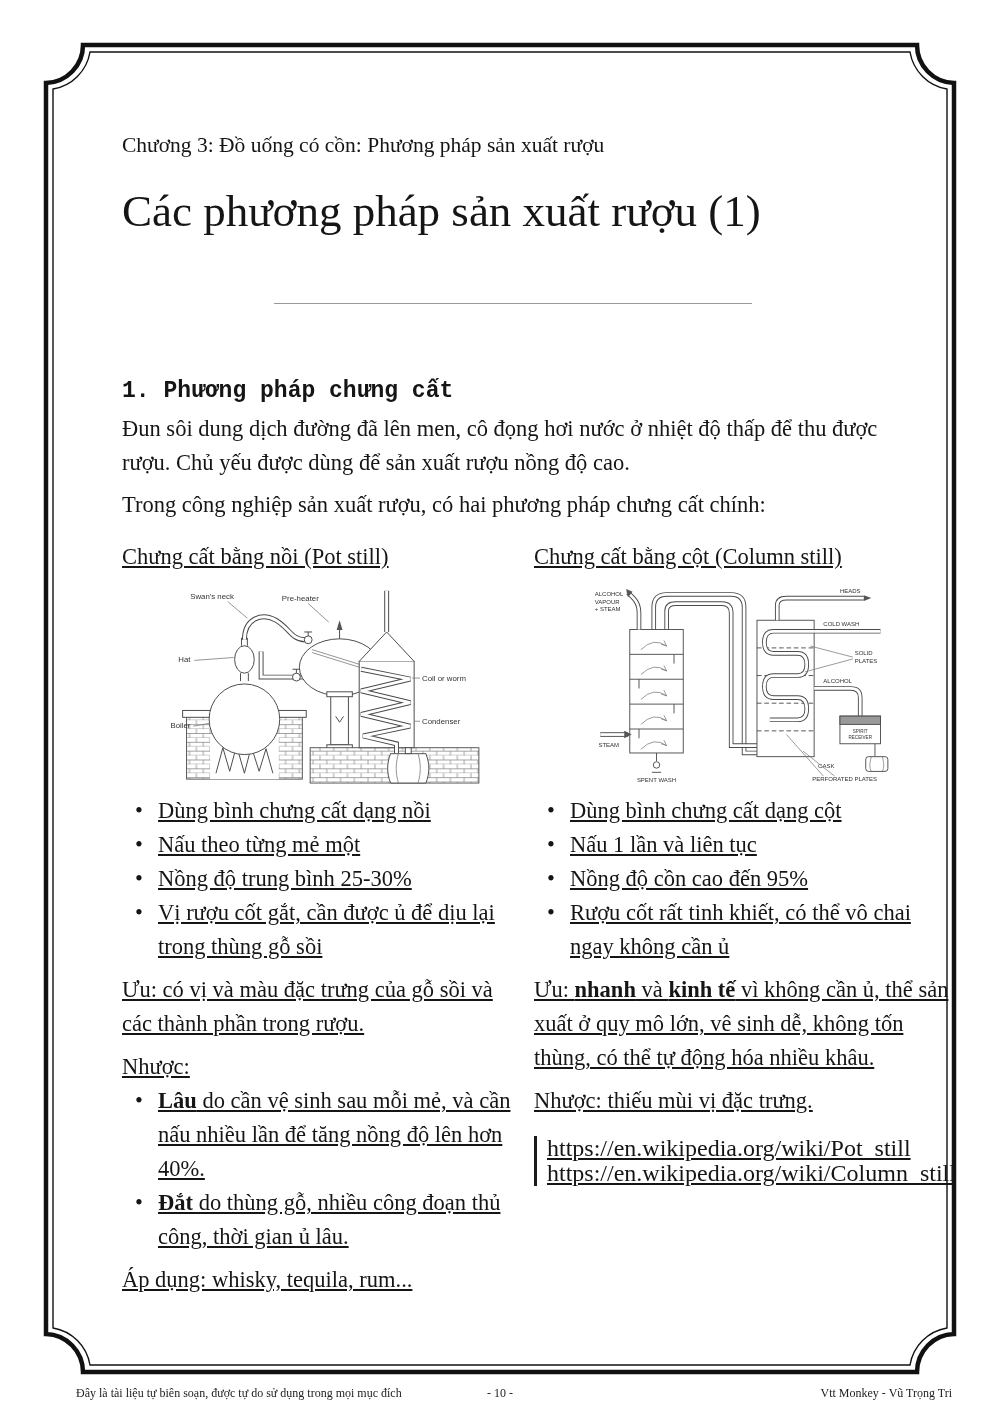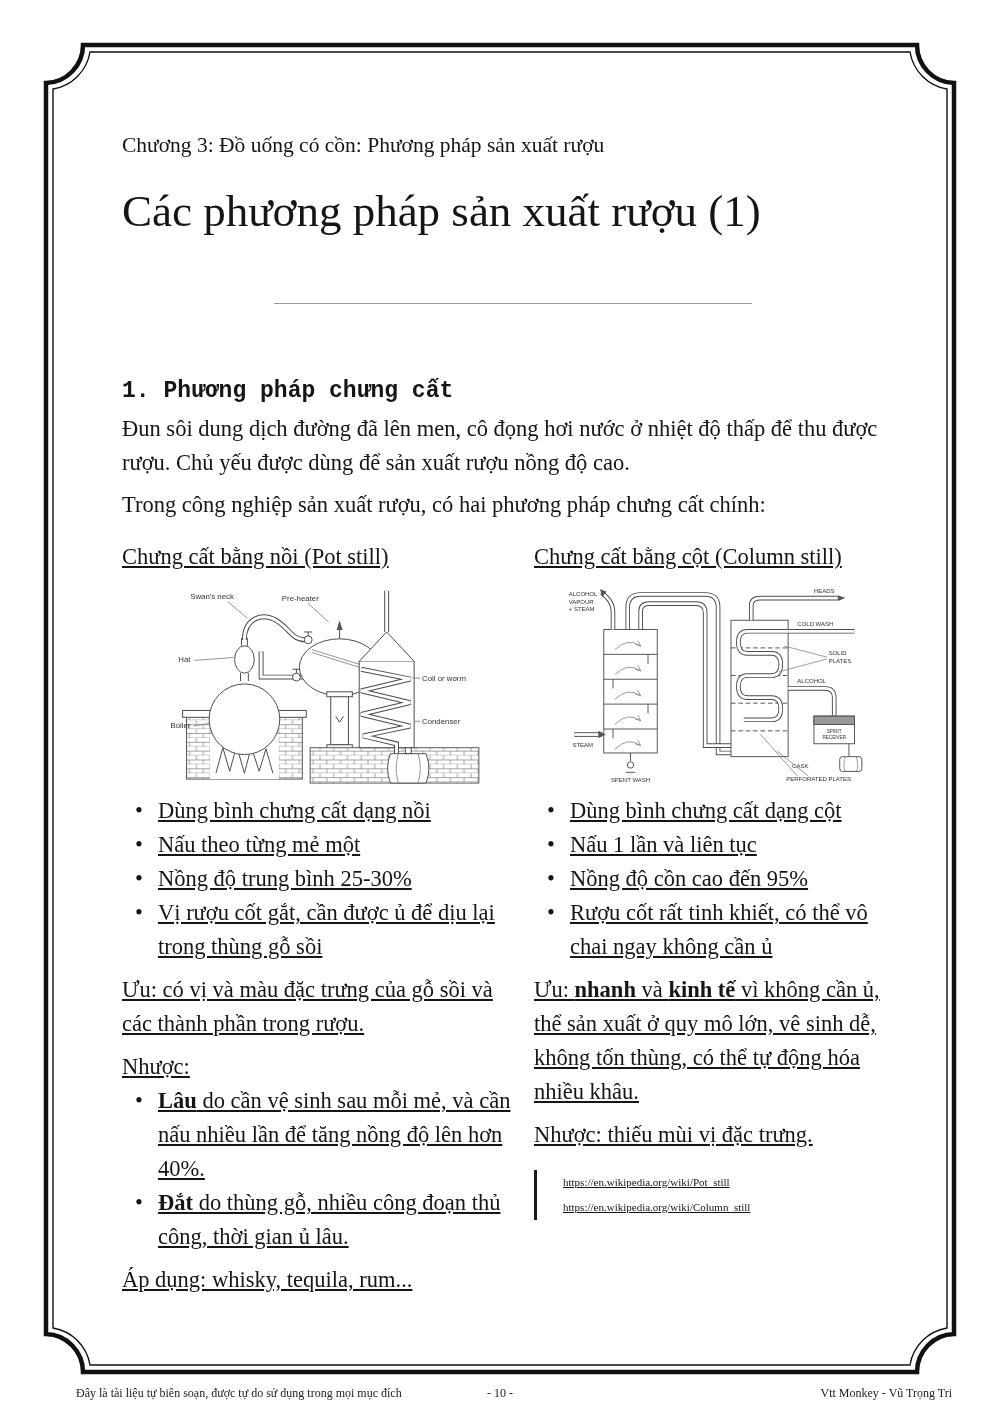--- a/index.html
+++ b/index.html
@@ -17,21 +17,21 @@
   .cols{display:grid;grid-template-columns:392px 1fr;gap:20px;margin-top:20px;text-decoration:underline;}
   .colhead{font-size:22.5px;line-height:30px;}
   .dwrap{height:212px;display:flex;align-items:center;justify-content:center;margin:4px 0 6px;}
   ul{list-style:none;margin:2px 0 0;padding:0;font-size:22.5px;line-height:34px;}
   ul.nested{margin-top:0;}
   li{position:relative;padding-left:36px;}
   .bu{position:absolute;left:13px;}
   .uu{margin-top:9px;}
   .nhuoc{margin-top:9px;}
   .apdung{margin-top:9px;}
-  .refs{margin-top:18px;border-left:3px solid #1a1a1a;padding-left:26px;font-size:11px;line-height:25px;}
+  .refs{margin-top:18px;border-left:3px solid #1a1a1a;padding-left:10px;font-size:24px;line-height:25px;}
   .footer{position:absolute;left:0;right:0;top:1386px;height:20px;font-size:12px;color:#222;}
   .f-left{position:absolute;left:76px;}
   .f-center{position:absolute;left:0;right:0;text-align:center;}
   .f-right{position:absolute;right:48px;}
   
   .ln{stroke:#4a4a4a;stroke-width:1;fill:none;}
   .lt{stroke:#777;stroke-width:0.8;fill:none;}
   .pp{stroke:#4a4a4a;stroke-width:5;fill:none;}
   .pc{stroke:#ffffff;stroke-width:3;fill:none;}
   .wh{fill:#ffffff;stroke:#4a4a4a;stroke-width:1;}

